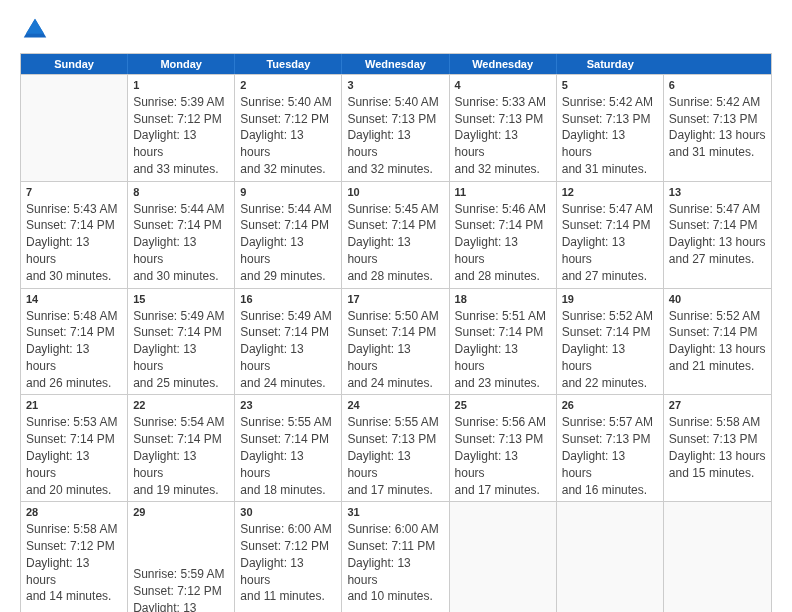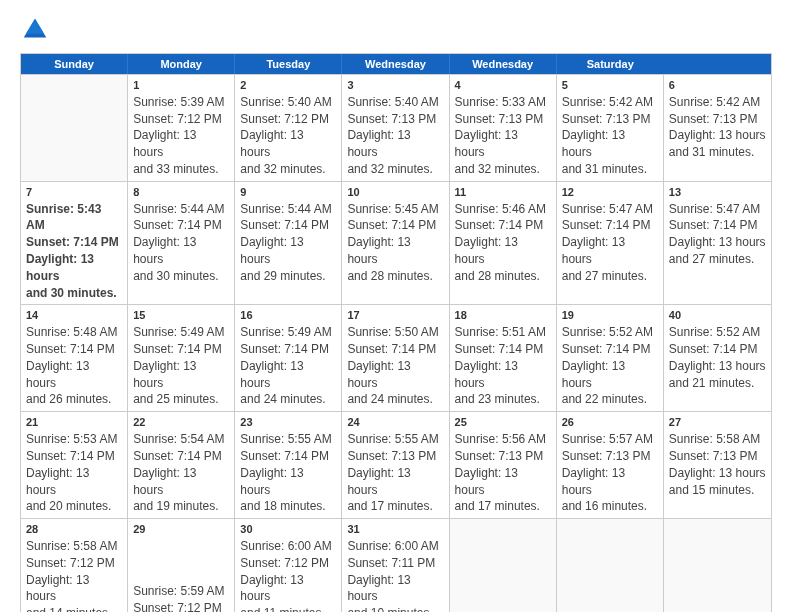--- a/index.html
+++ b/index.html
@@ -178,21 +178,21 @@
             <span class="day-num">6</span>
             <div class="cell-info" style="white-space: pre-line;">Sunrise: 5:42 AM
 Sunset: 7:13 PM
 Daylight: 13 hours
 and 31 minutes.</div>
           </div>
         </div>
         <div class="cal-row">
           <div class="cal-cell">
             <span class="day-num">7</span>
-            <div class="cell-info" style="white-space: pre-line; font-weight: bold;">Sunrise: 5:43 AM
+            <div class="cell-info" style="white-space: pre-line;">Sunrise: 5:43 AM
 Sunset: 7:14 PM
 Daylight: 13 hours
 and 30 minutes.</div>
           </div>
           <div class="cal-cell">
             <span class="day-num">8</span>
             <div class="cell-info" style="white-space: pre-line;">Sunrise: 5:44 AM
 Sunset: 7:14 PM
 Daylight: 13 hours
 and 30 minutes.</div>

